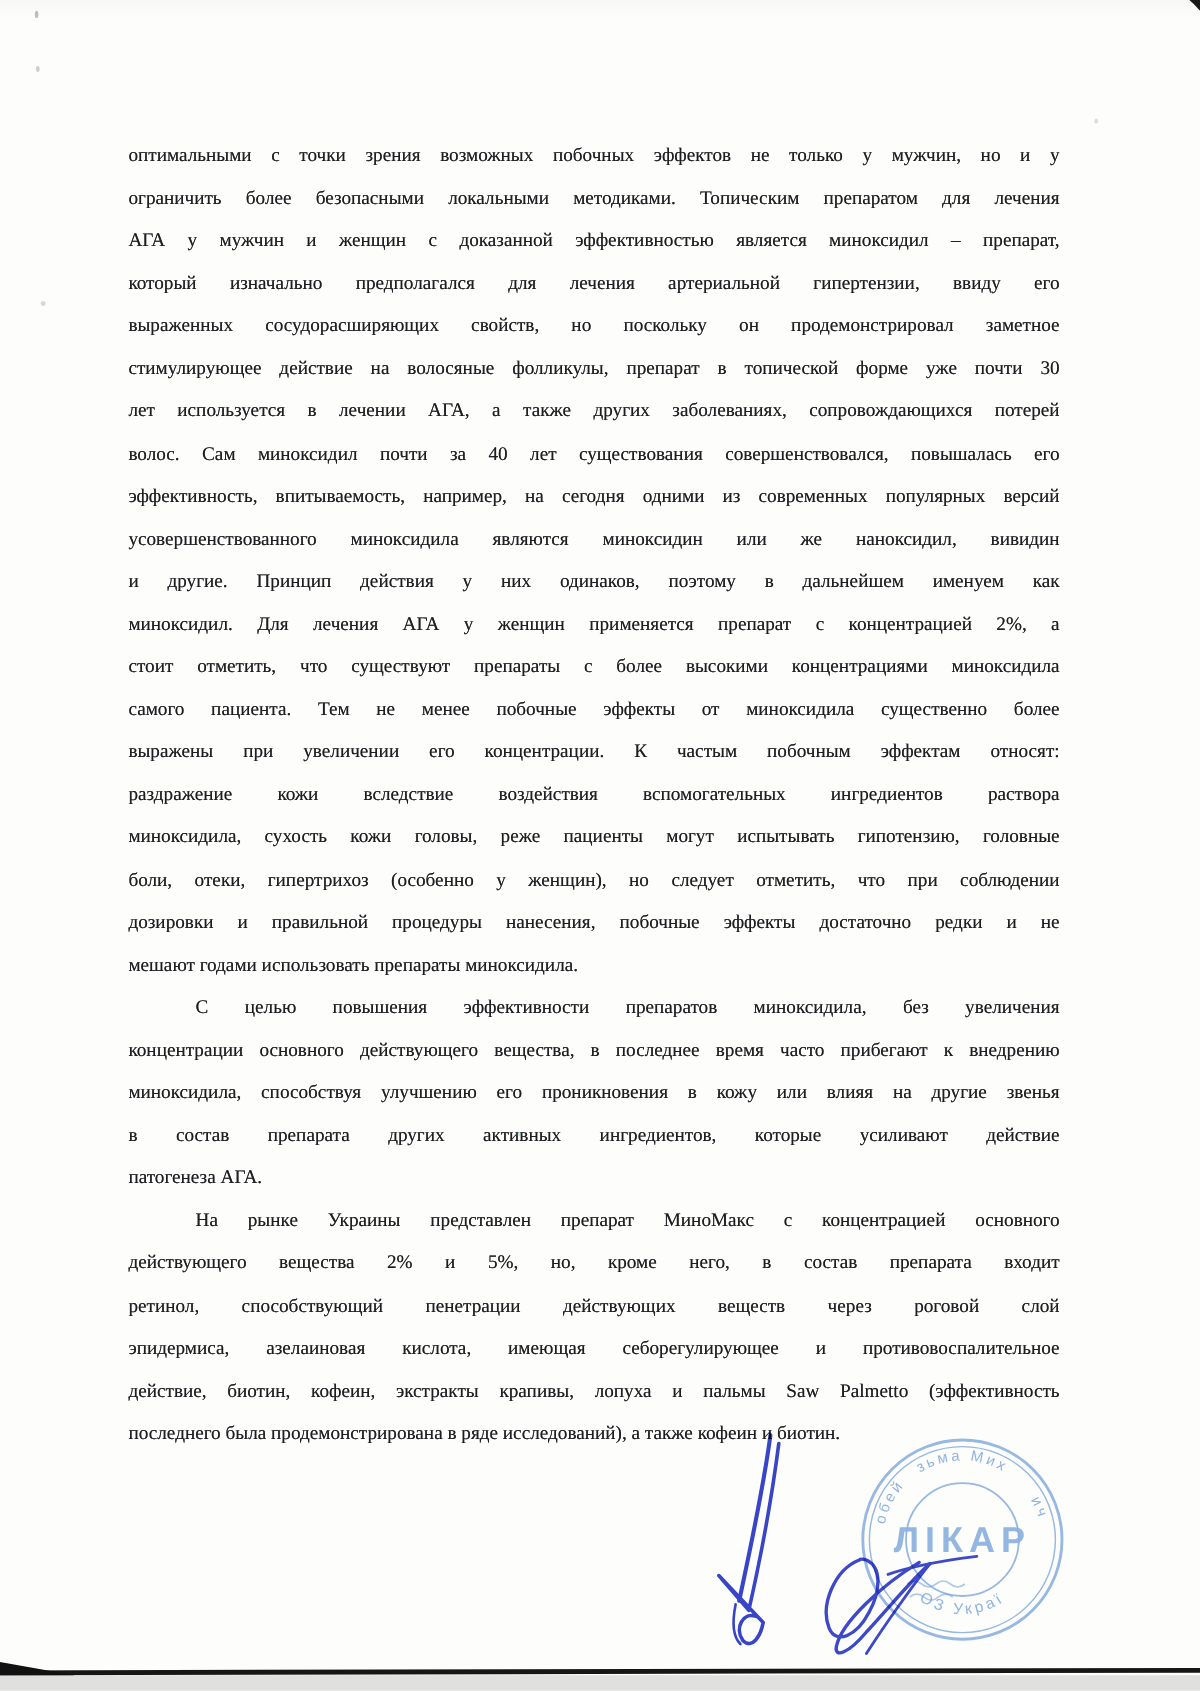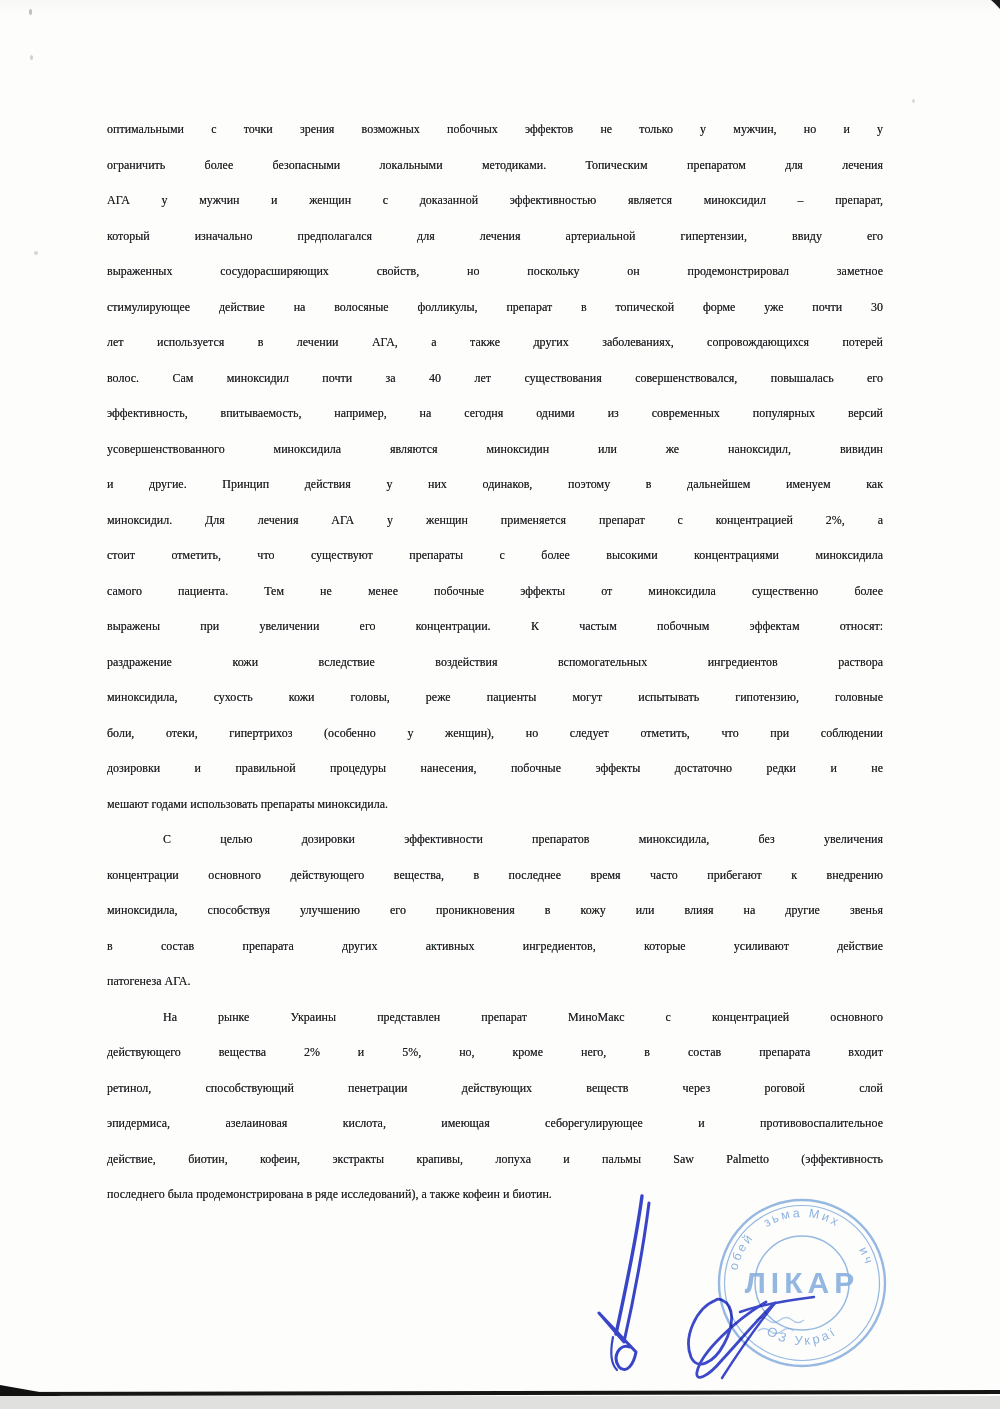--- a/index.html
+++ b/index.html
@@ -4,21 +4,21 @@
 <style>
   html,body{margin:0;padding:0;}
   body{
     width:1000px;height:1409px;position:relative;overflow:hidden;
     background:#fcfcfb;
     font-family:"Liberation Serif", serif;
   }
   .page{position:absolute;inset:0;background:linear-gradient(180deg,#f7f7f5 0px,#fdfdfc 14px,#fdfdfc 100%);}
   .text-block{
     position:absolute;left:107px;top:112px;width:776px;
-    font-size:12px;color:#1f1f23;
+    font-size:16px;color:#1f1f23;
     text-shadow:0 0 .5px rgba(10,10,14,.65);
   }
   .line{
     height:35.5px;line-height:35.5px;white-space:nowrap;
     text-align:justify;text-align-last:justify;
   }
   .line.left{text-align:left;text-align-last:left;}
   .line.indent{padding-left:56px;}
   .stamp-svg,.sig-svg{position:absolute;left:0;top:0;mix-blend-mode:multiply;pointer-events:none;}
   .bottom-line{
@@ -58,21 +58,21 @@
       <div class="line">и другие. Принцип действия у них одинаков, поэтому в дальнейшем именуем как</div>
       <div class="line">миноксидил. Для лечения АГА у женщин применяется препарат с концентрацией 2%, а</div>
       <div class="line">стоит отметить, что существуют препараты с более высокими концентрациями миноксидила</div>
       <div class="line">самого пациента. Тем не менее побочные эффекты от миноксидила существенно более</div>
       <div class="line">выражены при увеличении его концентрации. К частым побочным эффектам относят:</div>
       <div class="line">раздражение кожи вследствие воздействия вспомогательных ингредиентов раствора</div>
       <div class="line">миноксидила, сухость кожи головы, реже пациенты могут испытывать гипотензию, головные</div>
       <div class="line">боли, отеки, гипертрихоз (особенно у женщин), но следует отметить, что при соблюдении</div>
       <div class="line">дозировки и правильной процедуры нанесения, побочные эффекты достаточно редки и не</div>
       <div class="line left">мешают годами использовать препараты миноксидила.</div>
-      <div class="line indent">С целью дозировки эффективности препаратов миноксидила, без увеличения</div>
+      <div class="line indent">С целью повышения эффективности препаратов миноксидила, без увеличения</div>
       <div class="line">концентрации основного действующего вещества, в последнее время часто прибегают к внедрению</div>
       <div class="line">миноксидила, способствуя улучшению его проникновения в кожу или влияя на другие звенья</div>
       <div class="line">в состав препарата других активных ингредиентов, которые усиливают действие</div>
       <div class="line left">патогенеза АГА.</div>
       <div class="line indent">На рынке Украины представлен препарат МиноМакс с концентрацией основного</div>
       <div class="line">действующего вещества 2% и 5%, но, кроме него, в состав препарата входит</div>
       <div class="line">ретинол, способствующий пенетрации действующих веществ через роговой слой</div>
       <div class="line">эпидермиса, азелаиновая кислота, имеющая себорегулирующее и противовоспалительное</div>
       <div class="line">действие, биотин, кофеин, экстракты крапивы, лопуха и пальмы Saw Palmetto (эффективность</div>
       <div class="line left">последнего была продемонстрирована в ряде исследований), а также кофеин и биотин.</div>

